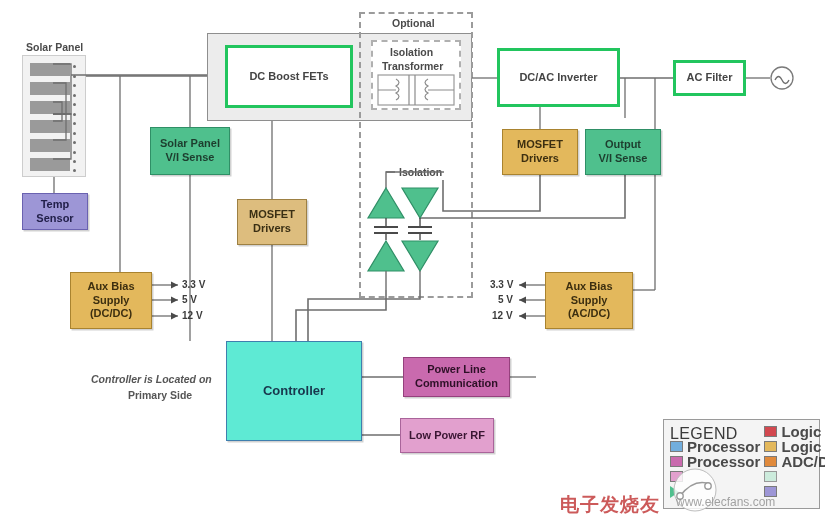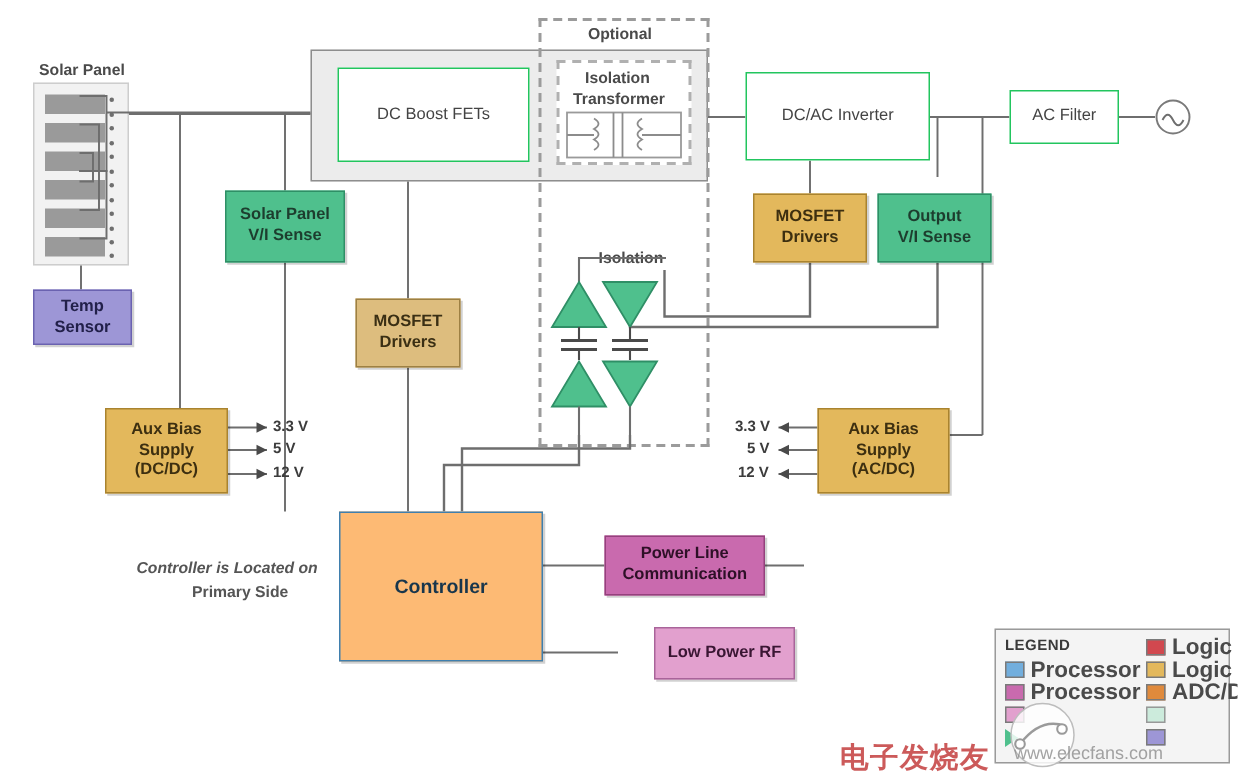--- a/index.html
+++ b/index.html
@@ -11,28 +11,28 @@
   #canvas{position:absolute;inset:0;}
   svg#wires{position:absolute;left:0;top:0;width:825px;height:516px;pointer-events:none;}
 
   .blk{
     position:absolute;box-sizing:border-box;display:flex;align-items:center;
     justify-content:center;text-align:center;font-weight:bold;font-size:11px;
     line-height:1.25;border:1px solid #808080;background:#fff;
   }
   .blk span{display:block;padding:0 3px;}
 
-  .plain{border:1px solid #22c55e;background:#ffffff;color:#444;font-weight:normal;text-align:right;}
+  .plain{border:3px solid #22c55e;background:#ffffff;color:#444;font-weight:bold;text-align:right;}
   .green{background:#4fc08d;border:1px solid #2f8f66;color:#1d3d2e;
          box-shadow:1.5px 1.5px 0 rgba(0,0,0,.18);}
   .gold{background:#e3b85c;border:1px solid #a9832f;color:#3d2f10;
         box-shadow:1.5px 1.5px 0 rgba(0,0,0,.18);}
   .tan{background:#ddbd7e;border:1px solid #9d8043;color:#3a2f14;
        box-shadow:1.5px 1.5px 0 rgba(0,0,0,.18);}
-  .blue{background:#fdba74;border:1px solid #3f7fae;color:#18364c;
+  .blue{background:#5eead4;border:1px solid #3f7fae;color:#18364c;
         box-shadow:1.5px 1.5px 0 rgba(0,0,0,.18);}
   .purple{background:#9d96d6;border:1px solid #6a62b0;color:#22204a;
           box-shadow:1.5px 1.5px 0 rgba(0,0,0,.18);}
   .magenta{background:#c96aae;border:1px solid #95417d;color:#2e1027;
            box-shadow:1.5px 1.5px 0 rgba(0,0,0,.18);}
   .pinklt{background:#e2a0ce;border:1px solid #a9649a;color:#3a1633;
           box-shadow:1.5px 1.5px 0 rgba(0,0,0,.18);}
 
   .lbl{position:absolute;font-size:10.5px;font-weight:bold;color:#4a4a4a;
        white-space:nowrap;}
@@ -48,21 +48,21 @@
 
   .rail{position:absolute;font-size:10px;font-weight:bold;color:#3c3c3c;white-space:nowrap;}
 
   #legend{position:absolute;left:663px;top:419px;width:157px;height:90px;
           background:#f4f4f4;border:1px solid #9a9a9a;box-sizing:border-box;
           padding:5px 6px;}
   .lgrid{display:grid;grid-template-columns:1fr 1fr;column-gap:4px;row-gap:2px;}
   .lrow{display:flex;align-items:center;gap:4px;font-size:15px;font-weight:bold;color:#4a4a4a;
         white-space:nowrap;height:13px;}
   .sw{width:11px;height:9px;border:1px solid #7a7a7a;flex:0 0 auto;}
-  .lhdr{font-size:10px;font-weight:bold;color:#3a3a3a;letter-spacing:.3px;height:13px;}
+  .lhdr{font-size:16px;font-weight:normal;color:#3a3a3a;letter-spacing:.3px;height:13px;}
   .tri-sw{width:0;height:0;border-left:9px solid #4fc08d;border-top:6px solid transparent;
           border-bottom:6px solid transparent;flex:0 0 auto;}
 
   .wm{position:absolute;pointer-events:none;}
   .wm-text{position:absolute;left:560px;top:472px;font-size:19px;color:#b91c1c;
            opacity:.72;font-weight:bold;letter-spacing:1px;
            font-family:"DejaVu Sans",sans-serif;margin-top:20px;}
   .wm-url{position:absolute;left:676px;top:495px;font-size:12px;color:#8d8d8d;
           opacity:.8;font-family:"Liberation Sans",sans-serif;}
 </style>
@@ -288,21 +288,21 @@
   <div class="lbl reg" style="left:91px;top:373px;font-style:italic;">Controller is Located on</div>
   <div class="lbl reg" style="left:128px;top:389px;">Primary Side</div>
 
   <div class="blk magenta" style="left:403px;top:357px;width:107px;height:40px;">
     <span>
       <span>Power Line</span>
       <span>Communication</span>
     </span>
   </div>
 
-  <div class="blk pinklt" style="left:436px;top:418px;width:94px;height:35px;">
+  <div class="blk pinklt" style="left:400px;top:418px;width:94px;height:35px;">
     <span>Low Power RF</span>
   </div>
 
   <div id="legend">
     <div class="lgrid">
       <div class="lhdr">LEGEND</div>
 
       <div class="lrow">
         <span class="sw" style="background:#d2484f;"></span>
         <span>Logic</span>

